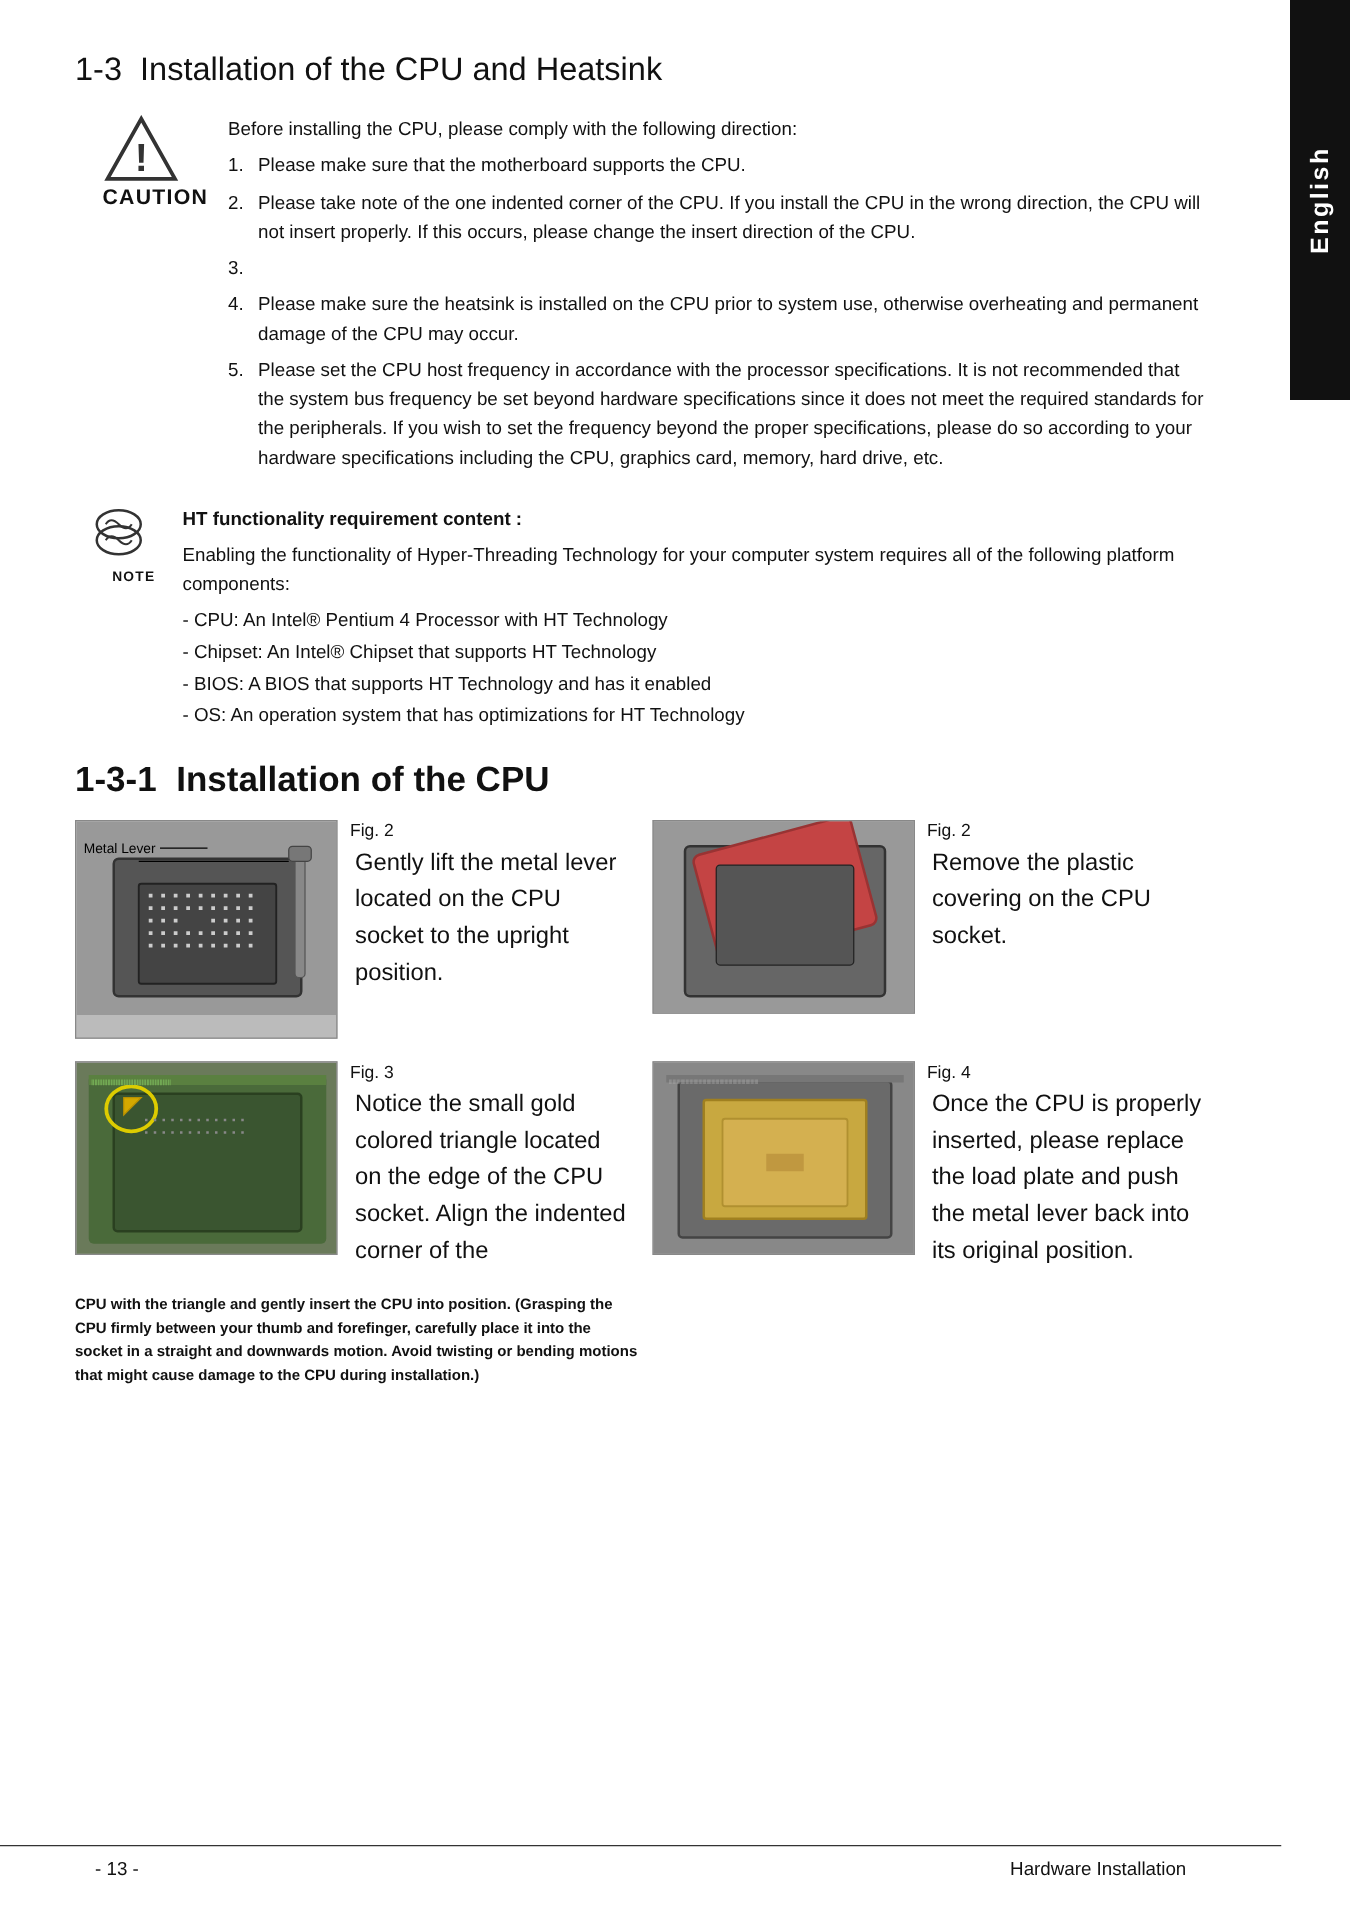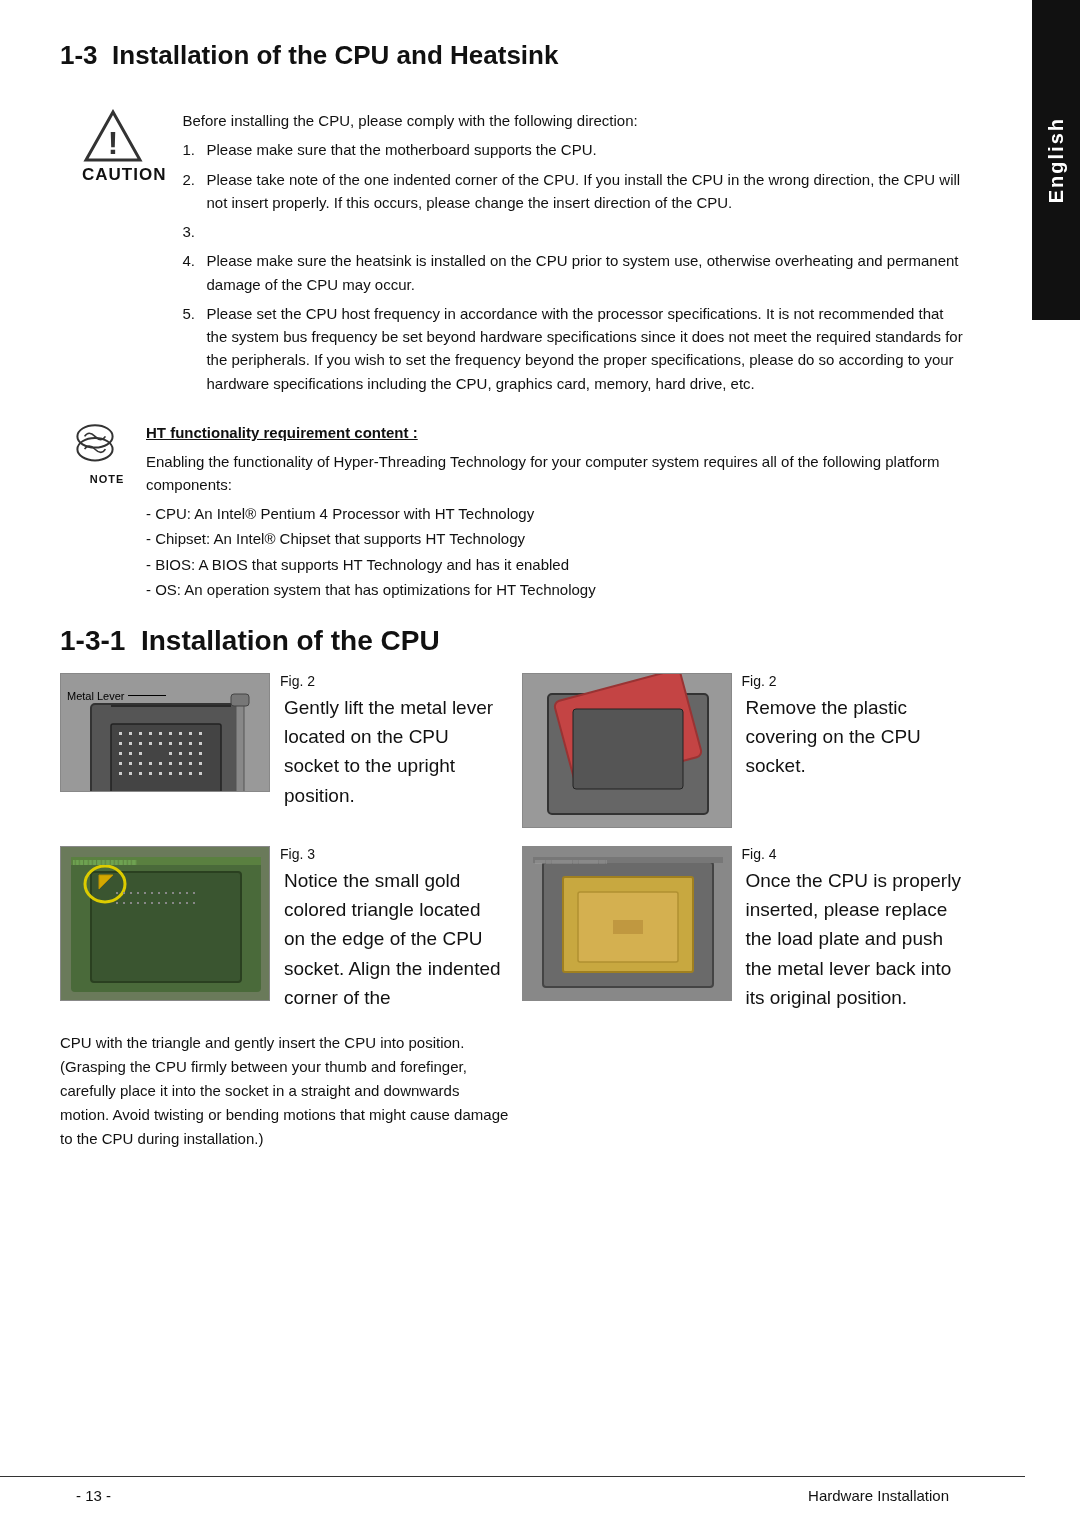--- a/index.html
+++ b/index.html
@@ -45,22 +45,22 @@
     }
 
     
     .main-content {
       margin-right: 55px;
     }
 
     
     .section-title {
       font-size: 26px;
-      font-weight: bold;
-      margin-bottom: 38px;
+      font-weight: normal;
+      margin-bottom: 21px;
       border-bottom: none;
     }
 
     
     .caution-block {
       display: flex;
       align-items: flex-start;
       margin-bottom: 20px;
       gap: 16px;
     }
@@ -140,21 +140,20 @@
     }
 
     .note-content {
       flex: 1;
       line-height: 1.55;
     }
 
     .note-content .note-heading {
       font-weight: bold;
       margin-bottom: 6px;
-      text-decoration: underline;
     }
 
     .note-bullet-list {
       list-style: none;
       padding: 0;
       margin-top: 6px;
     }
 
     .note-bullet-list li {
       margin-bottom: 3px;
@@ -177,23 +176,24 @@
     .fig-desc {
       flex: 1;
       line-height: 1.55;
       font-size: 19px;
       padding-left: 4px;
     }
 
     
     .bottom-paragraph {
       line-height: 1.6;
-      font-size: 15px;
+      font-size: 12px;
       margin-top: 10px;
       max-width: 450px;
+      font-weight: bold;
     }
 
     
     .page-footer {
       position: absolute;
       bottom: 28px;
       left: 0;
       right: 55px;
       display: flex;
       justify-content: space-between;
@@ -295,21 +295,21 @@
     </div>
 
     <h2 class="sub-section-title">
       <span>1-3-1</span>&nbsp;&nbsp;<span>Installation of the CPU</span>
     </h2>
 
     <div class="figure-pair-group">
 
       <div class="fig-block">
         <div style="display:flex; flex-direction:column; align-items:flex-start;">
-          <div style="position:relative; width:210px; height:119px; background:#bbb; border:1px solid #888; overflow:hidden;">
+          <div style="position:relative; width:210px; height:175px; background:#bbb; border:1px solid #888; overflow:hidden;">
             
             <svg viewBox="0 0 210 155" xmlns="http://www.w3.org/2000/svg" width="210" height="155">
               <rect x="0" y="0" width="210" height="155" fill="#999"></rect>
               <rect x="30" y="30" width="150" height="110" rx="4" fill="#555" stroke="#333" stroke-width="2"></rect>
               <rect x="50" y="50" width="110" height="80" rx="2" fill="#444" stroke="#222" stroke-width="1.5"></rect>
 
               <g fill="#ccc">
                 <rect x="58" y="58" width="3" height="3"></rect>
                 <rect x="68" y="58" width="3" height="3"></rect>
                 <rect x="78" y="58" width="3" height="3"></rect>

